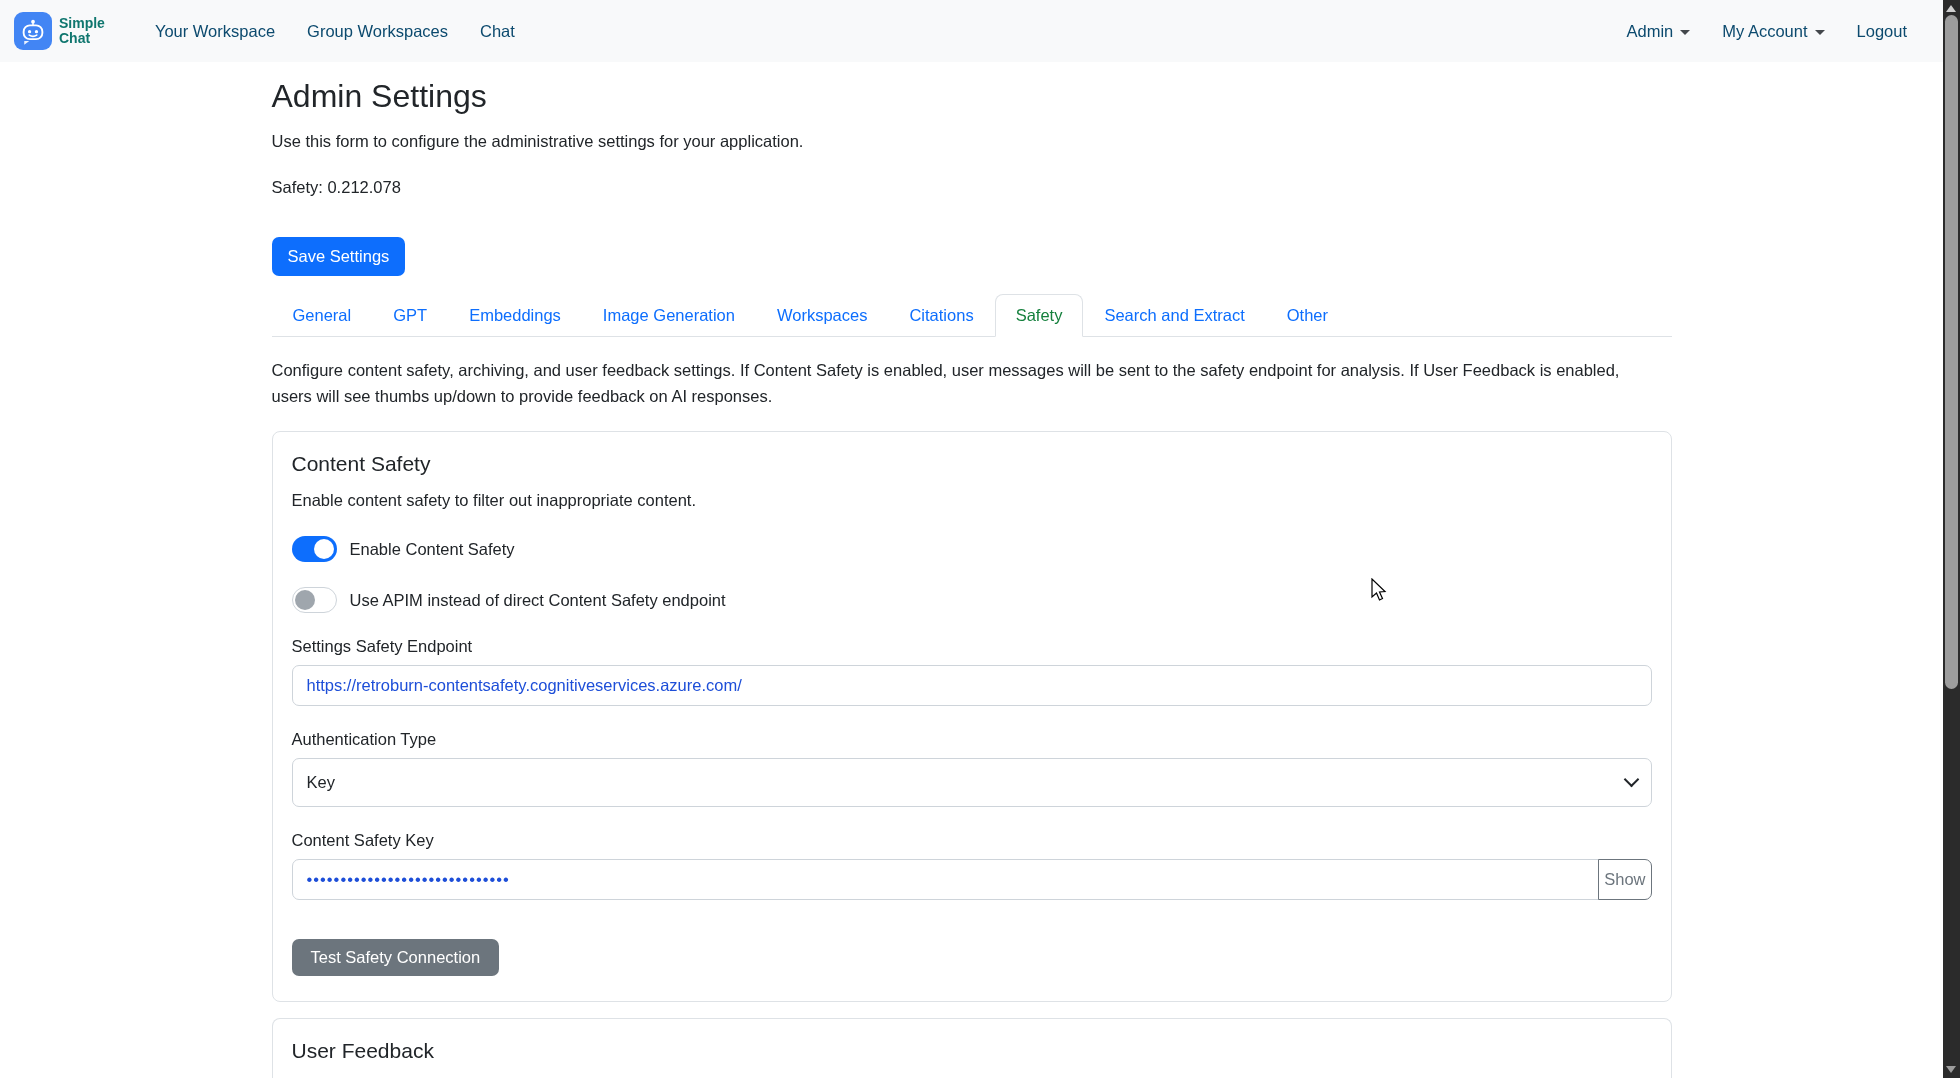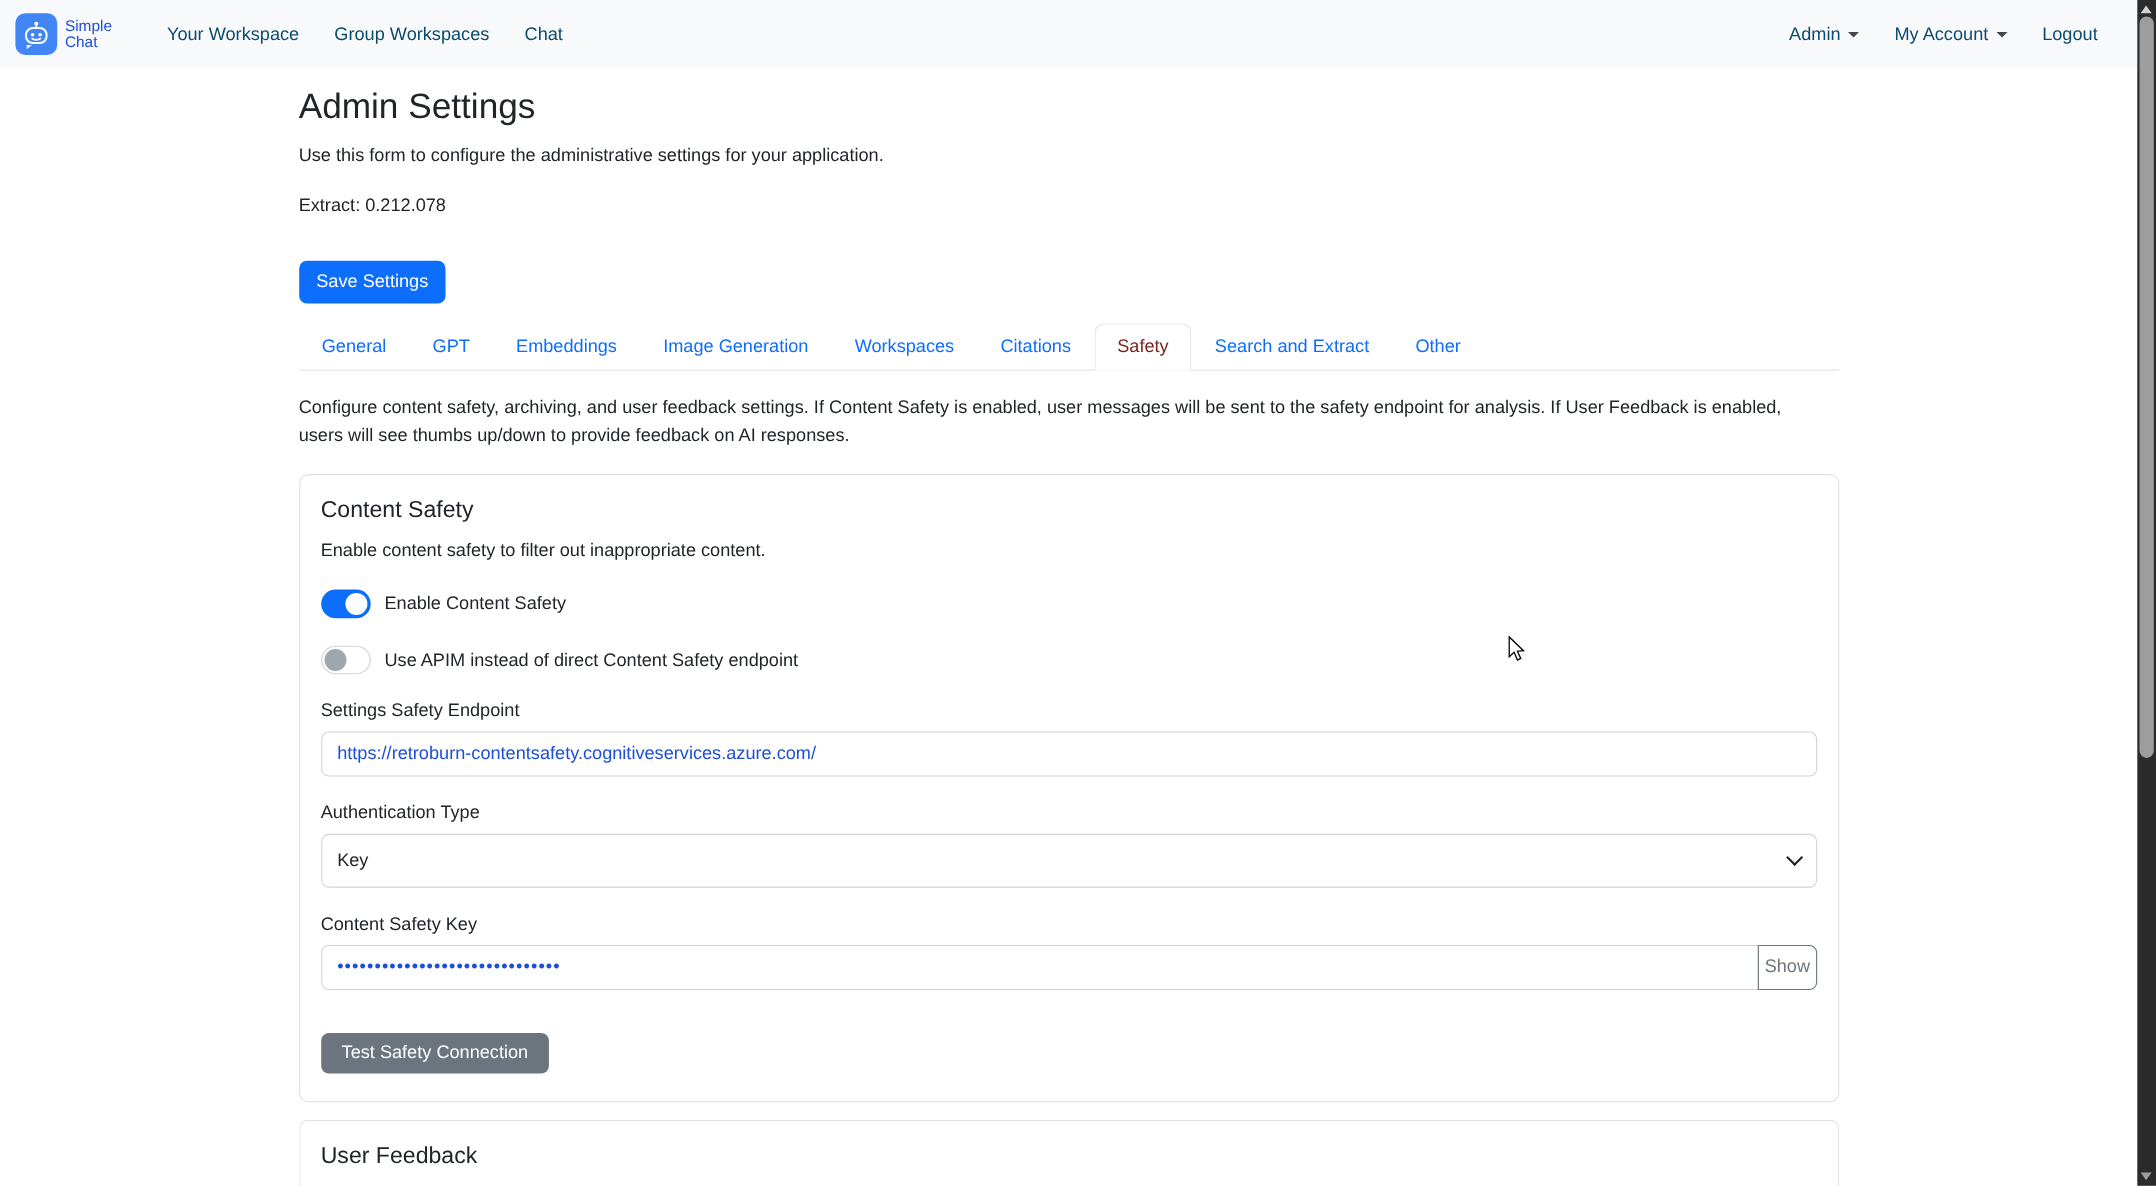--- a/index.html
+++ b/index.html
@@ -5,21 +5,21 @@
   * { margin:0; padding:0; box-sizing:border-box; }
   html,body { width:1960px; height:1078px; overflow:hidden; background:#fff;
               font-family:"Liberation Sans", sans-serif; color:#212529; }
 
   
   .navbar { position:absolute; top:0; left:0; width:1943px; height:62px;
             background:#f8f9fa; display:flex; align-items:center; padding:0 24px 0 14px; }
   .brand { display:flex; align-items:center; gap:7px; cursor:pointer; }
   .brand-logo { width:38px; height:38px; background:#4285f4; border-radius:9px;
                 display:flex; align-items:center; justify-content:center; }
-  .brand-text { font-size:14px; font-weight:normal; line-height:1.1; color:#1d4ed8; }
+  .brand-text { font-size:14px; font-weight:bold; line-height:1.1; color:#0f766e; }
   .nav-left { display:flex; align-items:center; margin-left:38px; gap:8px; }
   .nav-link { font-size:16.5px; color:#0c4a6e; padding:8px 12px; cursor:pointer; white-space:nowrap; }
   .nav-right { margin-left:auto; display:flex; align-items:center; gap:8px; }
   .caret { display:inline-block; width:0; height:0; border-left:5px solid transparent;
            border-right:5px solid transparent; border-top:5px solid #43474b;
            margin-left:7px; vertical-align:middle; }
 
   
   .container { width:1400px; margin:0 auto; position:relative; }
   .page-title { margin-top:16px; font-size:32px; font-weight:500; color:#212529; }
@@ -29,21 +29,21 @@
   .btn { display:inline-block; border:none; border-radius:7px; font-size:16.5px;
          font-family:inherit; cursor:pointer; }
   .btn-primary { background:#0d6efd; color:#fff; padding:10px 16px; margin-top:40px; }
   .btn-secondary { background:#6c757d; color:#fff; padding:9px 19px; }
 
   
   .tabs { display:flex; margin-top:18px; border-bottom:1px solid #dee2e6; }
   .tab { font-size:16.5px; color:#0d6efd; padding:11px 20px; cursor:pointer;
          border:1px solid transparent; border-bottom:none; margin-bottom:-1px;
          border-radius:8px 8px 0 0; white-space:nowrap; }
-  .tab.active { color:#7f1d1d; background:#fff; border-color:#dee2e6;
+  .tab.active { color:#15803d; background:#fff; border-color:#dee2e6;
                 border-bottom:1px solid #fff; }
 
   .intro { margin-top:21px; font-size:16.5px; line-height:1.55; color:#212529; max-width:1380px; }
 
   
   .card { border:1px solid #dee2e6; border-radius:8px; background:#fff;
           margin-top:22px; padding:20px 19px; }
   .card-title { font-size:21px; font-weight:500; color:#212529; }
   .card-desc { margin-top:15px; font-size:16.5px; color:#212529; }
 
@@ -116,21 +116,21 @@
     <span class="nav-link"><span>Admin</span><span class="caret"></span></span>
     <span class="nav-link"><span>My Account</span><span class="caret"></span></span>
     <span class="nav-link">Logout</span>
   </div>
 </div>
 
 <div style="position:absolute; top:62px; left:0; width:1943px;">
   <div class="container">
     <h1 class="page-title">Admin Settings</h1>
     <p class="page-subtitle">Use this form to configure the administrative settings for your application.</p>
-    <p class="page-version">Extract: 0.212.078</p>
+    <p class="page-version">Safety: 0.212.078</p>
 
     <button class="btn btn-primary">Save Settings</button>
 
     <div class="tabs">
       <span class="tab">General</span>
       <span class="tab">GPT</span>
       <span class="tab">Embeddings</span>
       <span class="tab">Image Generation</span>
       <span class="tab">Workspaces</span>
       <span class="tab">Citations</span>

